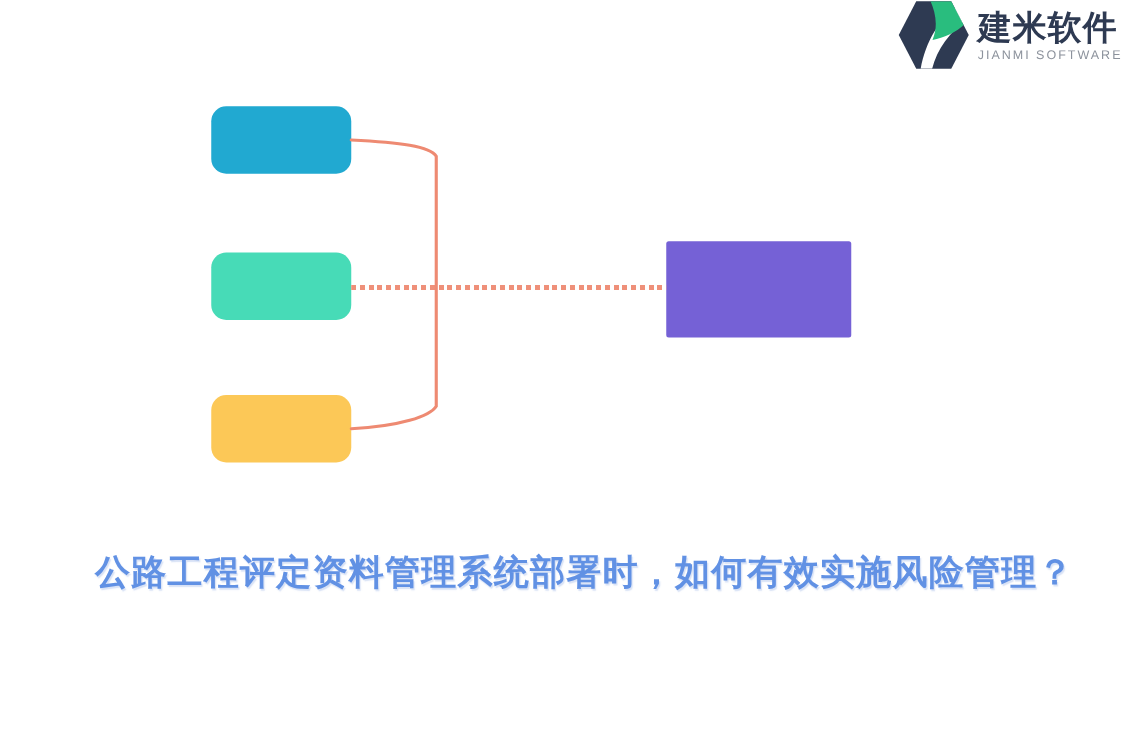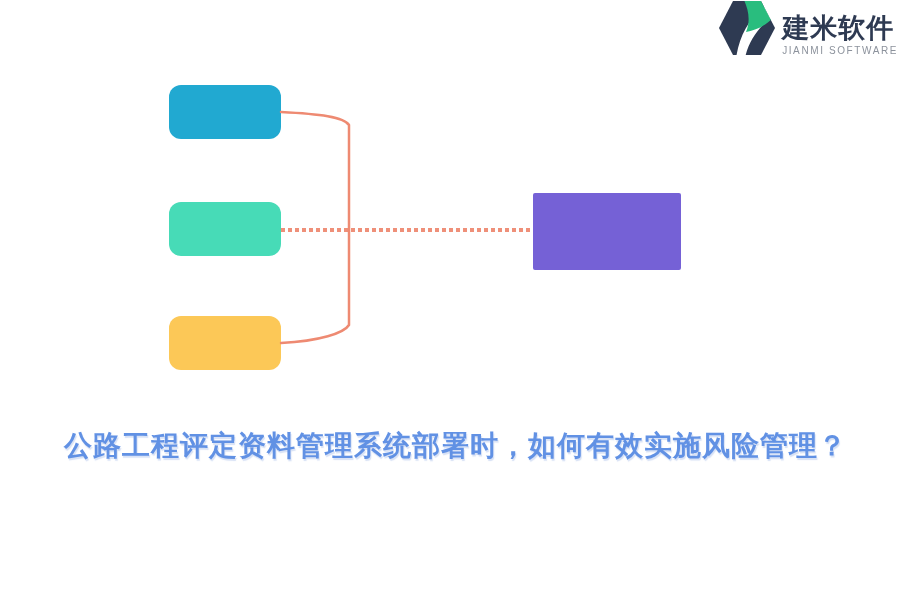--- a/index.html
+++ b/index.html
@@ -4,21 +4,21 @@
 <style>
   html,body{margin:0;padding:0;}
   body{
     width:900px;height:600px;background:#ffffff;overflow:hidden;
     font-family:"Liberation Sans","DejaVu Sans",sans-serif;
     position:relative;
   }
   .stage{position:absolute;inset:0;width:900px;height:600px;}
 
   
-  .brand{position:absolute;top:0;right:2px;display:flex;align-items:flex-end;}
+  .brand{position:absolute;top:0;right:2px;display:flex;align-items:center;}
   .brand-icon{width:62px;height:56px;margin-top:0;}
   .brand-text{margin-left:4px;display:flex;flex-direction:column;align-items:flex-start;}
   .brand-name{font-size:27px;font-weight:700;letter-spacing:1px;line-height:32px;}
   .brand-sub{font-size:10px;font-weight:400;letter-spacing:1.6px;margin-top:1px;}
 
   
   .box{position:absolute;left:169px;width:112px;height:54px;border-radius:12px;}
   .box-1{top:85px;}
   .box-2{top:202px;}
   .box-3{top:316px;}
@@ -27,21 +27,21 @@
   .bracket{position:absolute;left:280px;top:103px;width:74px;height:244px;overflow:visible;}
 
   .dotted{
     position:absolute;left:281px;top:228px;width:252px;height:4px;
     background:repeating-linear-gradient(90deg,var(--c) 0 4px,transparent 4px 7px);
     opacity:.95;
   }
 
   
   .headline{
-    position:absolute;left:60px;top:423px;margin:4px;
+    position:absolute;left:60px;top:423px;margin:16px;
     font-size:28px;font-weight:700;letter-spacing:1px;white-space:nowrap;
     text-shadow:1px 2px 1px rgba(140,170,225,0.35);
   }
 </style>
 </head>
 <body>
 
 <div class="stage">
 
   <div class="brand">

